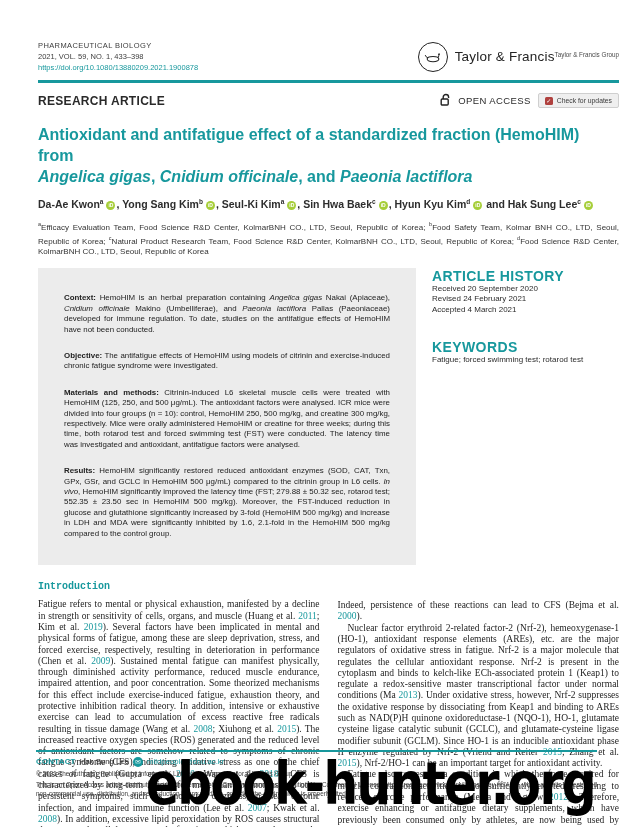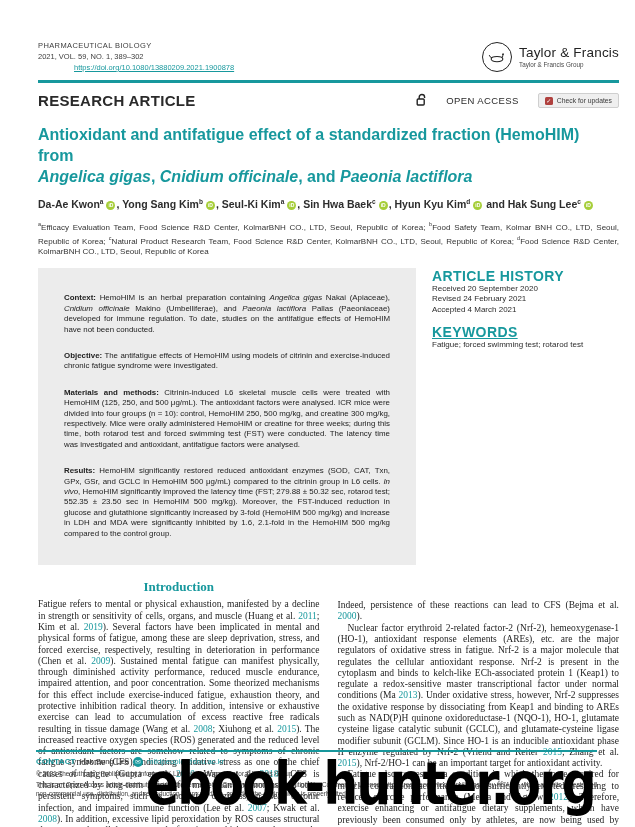--- a/index.html
+++ b/index.html
@@ -8,32 +8,32 @@
     background:#ffffff;color:#231f20;
     font-family:"Liberation Sans",sans-serif;
     -webkit-font-smoothing:antialiased;
   }
   .page{position:absolute;inset:0;padding:40px 16px 0 38px;box-sizing:border-box;}
 
   
   .header-row{display:flex;justify-content:space-between;align-items:flex-start;}
   .journal-meta{font-size:7.5px;line-height:11px;color:#3c3c3c;}
   .jname{letter-spacing:.4px;}
-  .jdoi{color:#17989d;text-decoration:underline;cursor:pointer;margin-left:36px;}
+  .jdoi{color:#17989d;cursor:pointer;}
   .tf-logo{display:flex;align-items:center;gap:7px;margin-top:2px;}
   .tf-circle{width:30px;height:30px;border:1.6px solid #232323;border-radius:50%;
     display:flex;align-items:center;justify-content:center;box-sizing:border-box;}
-  .tf-text{display:flex;flex-direction:column;line-height:1;}
+  .tf-text{display:flex;flex-direction:row;line-height:1;}
   .tf-name{font-size:13.5px;color:#232323;letter-spacing:.2px;}
   .tf-sub{font-size:6.3px;color:#4a4a4a;margin-top:2px;}
   .rule{height:2.5px;background:#17989d;margin-top:7px;}
 
   .ra-row{display:flex;justify-content:space-between;align-items:center;margin-top:9px;}
-  .ra{font-size:15px;font-weight:bold;letter-spacing:.3px;color:#2a2a2a;}
-  .oa-group{display:flex;align-items:center;gap:19px;}
+  .ra{font-size:12px;font-weight:bold;letter-spacing:.3px;color:#2a2a2a;}
+  .oa-group{display:flex;align-items:center;gap:7px;}
   .oa-label{font-size:9.5px;letter-spacing:.4px;color:#2a2a2a;font-weight:500;}
   .check-btn{display:inline-flex;align-items:center;gap:4px;background:#efefef;
     border:1px solid #cfcfcf;border-radius:2px;padding:2.5px 6px;font-size:6.8px;color:#3a3a3a;cursor:pointer;}
   .cr-icon{width:8px;height:8px;border-radius:1.5px;background:#b0413e;display:inline-block;position:relative;}
   .cr-icon::after{content:"✓";position:absolute;inset:0;color:#fff;font-size:6px;line-height:8px;text-align:center;}
 
   
   .title{margin:14px 0 0 0;font-size:16px;line-height:21px;font-weight:bold;color:#17989d;}
   .authors{margin-top:11px;font-size:10.5px;font-weight:bold;color:#2d2d2d;}
   .authors sup{font-size:6.5px;font-weight:bold;}
@@ -42,28 +42,28 @@
   .affil{margin-top:9px;font-size:8px;line-height:11px;color:#333;text-align:justify;}
   .affil sup{font-size:5.5px;}
 
   
   .abs-row{display:flex;gap:16px;margin-top:11px;align-items:flex-start;}
   .abs-box{width:378px;box-sizing:border-box;background:#ececec;padding:9px 10px 10px 10px;}
   .abs-h{font-size:8px;font-weight:bold;letter-spacing:.5px;color:#17989d;margin-bottom:3px;}
   .abs-box p{margin:16px;font-size:7.9px;line-height:10.4px;text-align:justify;color:#222;}
   .side{flex:1;padding-top:3px;font-size:8px;line-height:10.5px;color:#2c2c2c;}
   .side-h{font-size:14px;font-weight:bold;letter-spacing:.4px;color:#17989d;margin-bottom:2px;}
-  .side-h.kw{margin-top:12px;text-decoration:underline;}
+  .side-h.kw{margin-top:27px;}
 
   
   .intro{display:flex;gap:18px;margin-top:16px;font-family:"Liberation Serif",serif;
     font-size:9.5px;line-height:11.3px;color:#1d1d1d;text-align:justify;}
   .intro .col{flex:1;max-height:296px;overflow:hidden;}
-  .sec-h{font-family:Liberation Serif, serif;font-size:13px;font-weight:bold;color:#17989d;
-    margin-bottom:7px;text-align:center;}
+  .sec-h{font-family:Liberation Mono, monospace;font-size:10px;font-weight:bold;color:#17989d;
+    margin-bottom:7px;text-align:left;}
   .intro p{margin:0;}
   .intro p.ind{text-indent:10px;}
   .col2{padding-top:19px;}
   .cite{color:#17989d;}
 
   
   .footer{position:absolute;left:36px;right:38px;top:750px;}
   .f-rule{height:1.5px;background:#17989d;}
   .contact-line{margin-top:5px;font-size:7.8px;color:#2d2d2d;display:flex;align-items:center;gap:4px;}
   .c-label{color:#17989d;font-weight:bold;letter-spacing:.3px;}
@@ -78,21 +78,21 @@
     letter-spacing:-2px;white-space:nowrap;transform:scaleX(.84);transform-origin:left center;}
 </style>
 </head>
 <body>
 
 <div class="page">
 
   <div class="header-row">
     <div class="journal-meta">
       <div class="jname">PHARMACEUTICAL BIOLOGY</div>
-      <div class="jvol">2021, VOL. 59, NO. 1, 389–302</div>
+      <div class="jvol">2021, VOL. 59, NO. 1, 433–398</div>
       <a class="jdoi">https://doi.org/10.1080/13880209.2021.1900878</a>
     </div>
     <div class="tf-logo">
       <span class="tf-circle">
         <svg width="20" height="20" viewBox="0 0 24 24">
           <ellipse cx="12" cy="14.5" rx="7" ry="3.1" fill="none" stroke="#232323" stroke-width="1.3"></ellipse>
           <path d="M5.5 13 Q3.2 12 2.8 10.2" fill="none" stroke="#232323" stroke-width="1.2" stroke-linecap="round"></path>
           <path d="M18.5 12.2 q1.2 -1.6 .4 -3" fill="none" stroke="#232323" stroke-width="1.2" stroke-linecap="round"></path>
           <circle cx="19.3" cy="8.6" r="1" fill="#232323"></circle>
         </svg>

